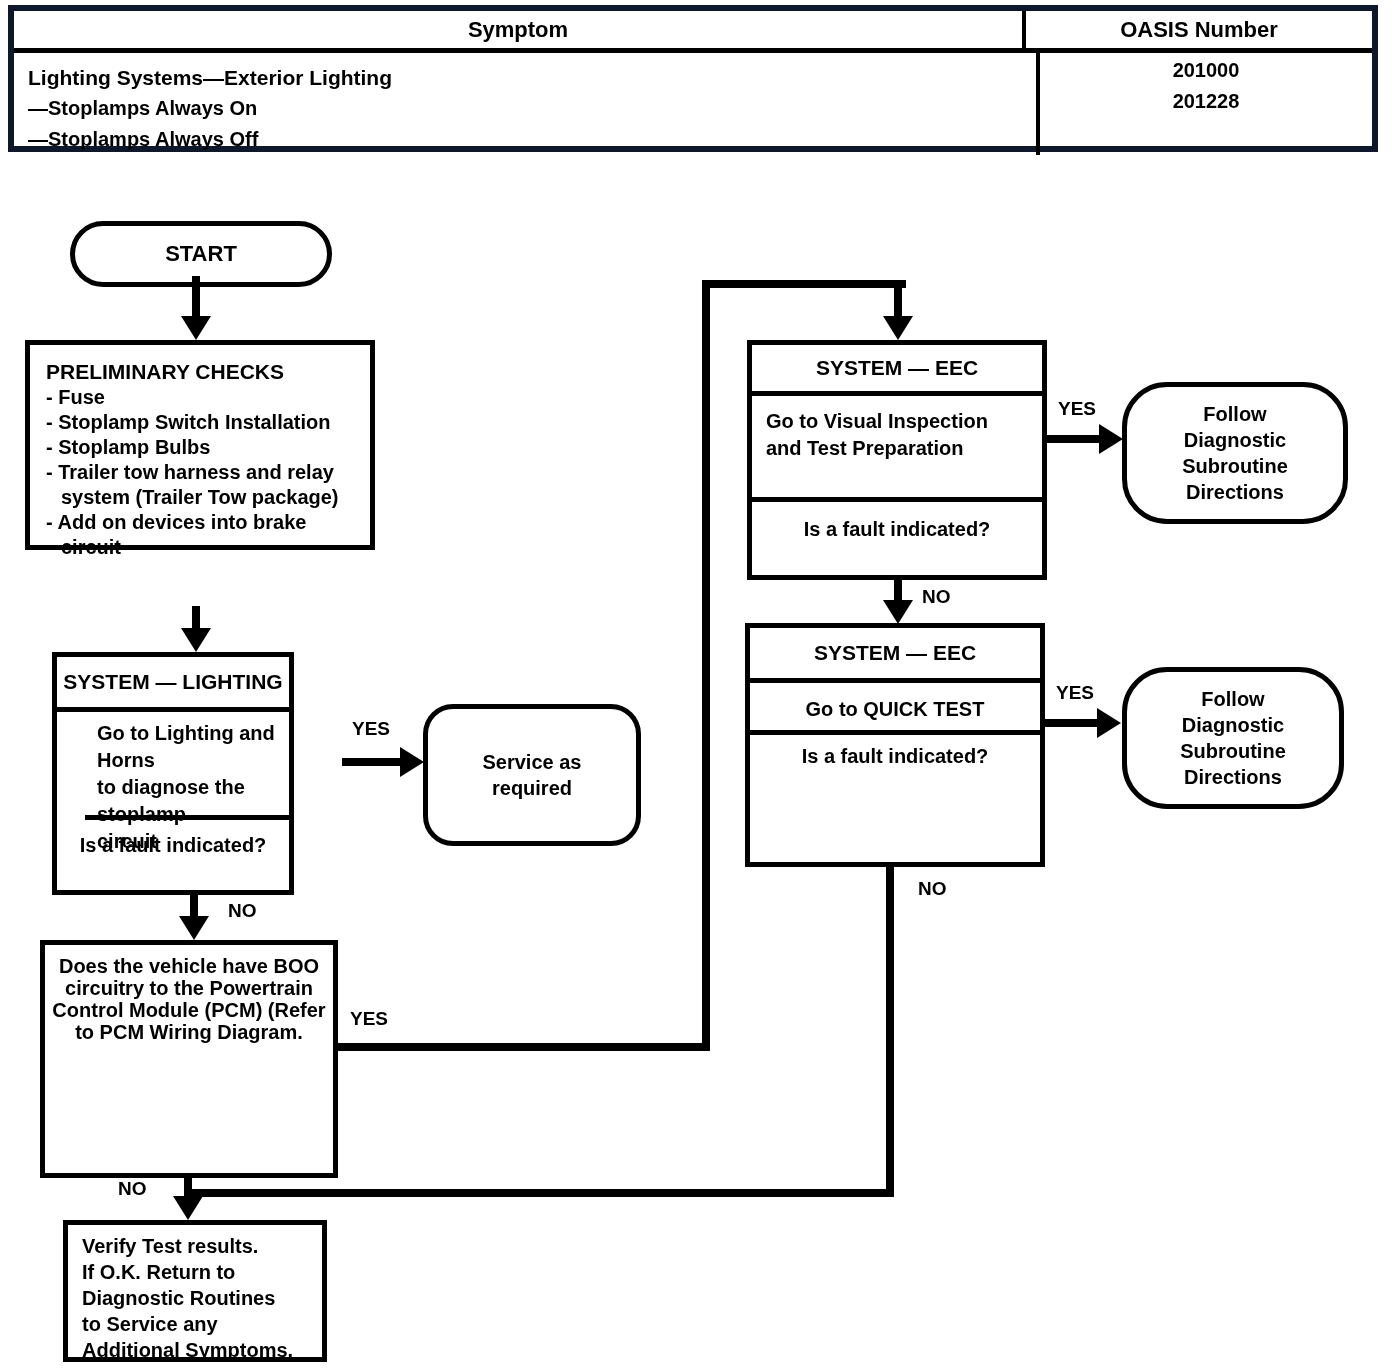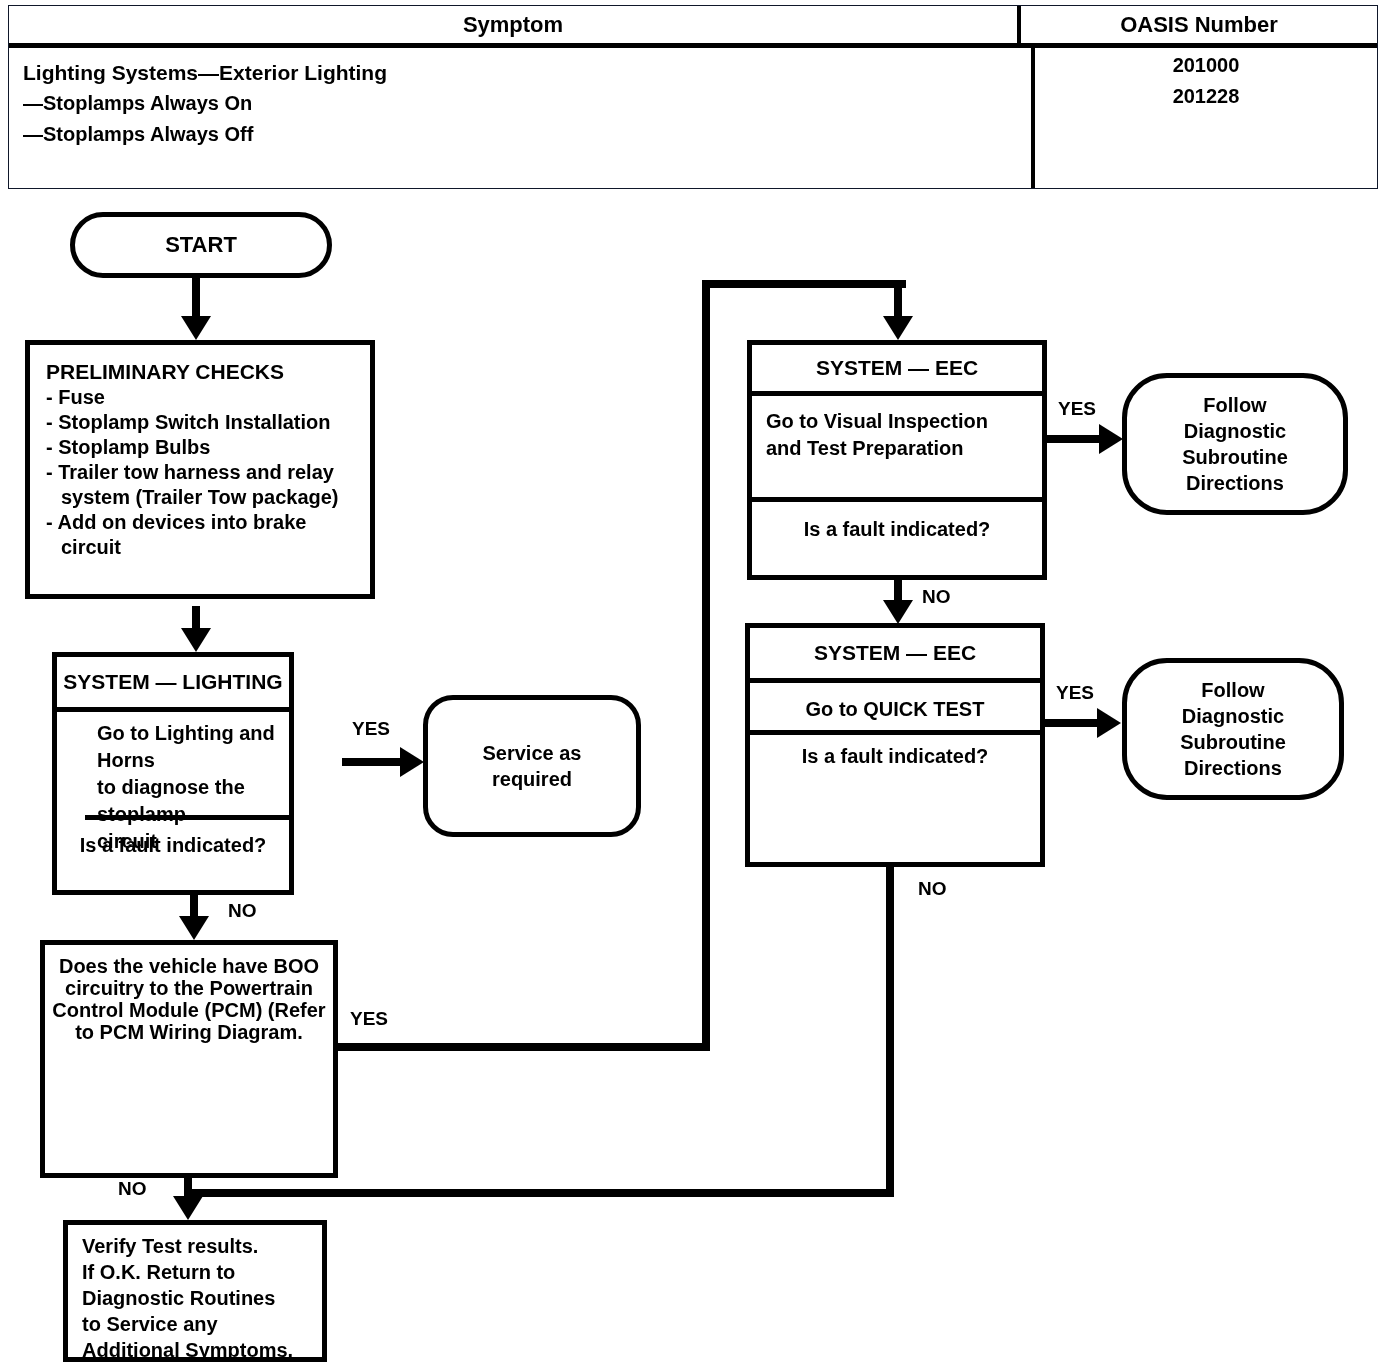--- a/index.html
+++ b/index.html
@@ -3,36 +3,36 @@
 <meta charset="utf-8">
 <style>
   html,body { margin:0; padding:0; background:#ffffff; }
   .page {
     position:relative; width:1392px; height:1372px;
     background:#ffffff; color:#000;
     font-family:"Liberation Sans","DejaVu Sans",sans-serif;
     font-weight:700; overflow:hidden;
   }
   
-  .tbl { position:absolute; left:8px; top:5px; width:1370px; height:184px;
-         border:1px solid #0f172a; box-sizing:border-box; display:flex; flex-direction:column; }
+  .tbl { position:absolute; left:8px; top:5px; width:1370px; height:147px;
+         border:6px solid #0f172a; box-sizing:border-box; display:flex; flex-direction:column; }
   .tbl-head { display:flex; border-bottom:5px solid #000; }
   .th-symptom { flex:0 0 1008px; border-right:4px solid #000; text-align:center;
                 font-size:22px; padding:6px 0 5px; }
   .th-oasis { flex:1; text-align:center; font-size:22px; padding:6px 0 5px; }
   .tbl-body { display:flex; flex:1; }
   .td-symptom { flex:0 0 1008px; border-right:4px solid #000; padding:9px 0 0 14px; }
   .td-oasis { flex:1; text-align:center; padding-top:2px; }
   .sym-line1 { font-size:21px; line-height:31px; }
   .sym-line { font-size:20px; line-height:31px; }
   .num-line { font-size:20px; line-height:31px; }
   
   .box { position:absolute; border:5px solid #000; background:#fff; box-sizing:border-box; }
   .oval { border-radius:40px; display:flex; align-items:center; justify-content:center;
-          text-align:center; }
+          text-align:center;margin-top:9px; }
   .pre { white-space:pre-line; }
   .sec-h { border-bottom:5px solid #000; text-align:center; font-size:21px; }
   .sec-m { border-bottom:5px solid #000; font-size:20px; line-height:27px; box-sizing:border-box; }
   .sec-q { text-align:center; font-size:20px; }
   .ln { position:absolute; background:#000; }
   .arr-d { position:absolute; width:0; height:0;
            border-left:15px solid transparent; border-right:15px solid transparent;
            border-top:24px solid #000; }
   .arr-r { position:absolute; width:0; height:0;
            border-top:15px solid transparent; border-bottom:15px solid transparent;
@@ -64,21 +64,21 @@
     </div>
   </div>
 
   <div class="box oval" style="left:70px;top:212px;width:262px;height:66px;border-radius:36px;font-size:22px;">
     <span>START</span>
   </div>
 
   <div class="ln" style="left:192px;top:276px;width:8px;height:44px;"></div>
   <div class="arr-d" style="left:181px;top:316px;"></div>
 
-  <div class="box" style="left:25px;top:340px;width:350px;height:259px;padding:14px 10px 0 16px;">
+  <div class="box" style="left:25px;top:340px;width:350px;height:210px;padding:14px 10px 0 16px;">
     <div class="pc-title">PRELIMINARY CHECKS</div>
     <div class="pc-item">- Fuse</div>
     <div class="pc-item">- Stoplamp Switch Installation</div>
     <div class="pc-item">- Stoplamp Bulbs</div>
     <div class="pc-item">- Trailer tow harness and relay system (Trailer Tow package)</div>
     <div class="pc-item">- Add on devices into brake circuit</div>
   </div>
 
   <div class="ln" style="left:192px;top:606px;width:8px;height:26px;"></div>
   <div class="arr-d" style="left:181px;top:628px;"></div>

